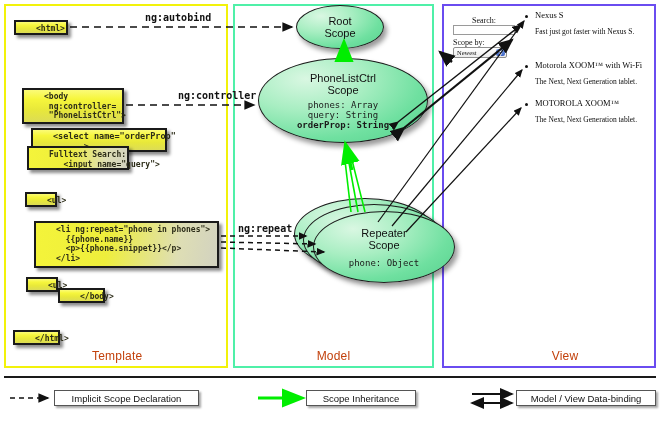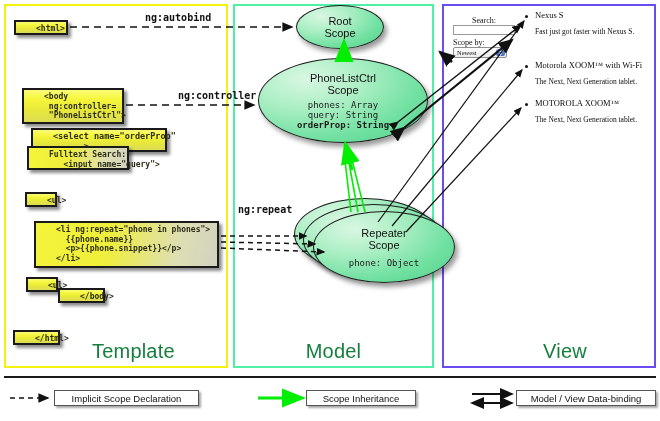--- a/index.html
+++ b/index.html
@@ -8,21 +8,21 @@
 
   #root{position:relative;width:660px;height:421px;background:#fff;}
 
   
   .col{position:absolute;background:#ffffff;box-sizing:border-box;}
   #col-template{left:4px;  top:4px;  width:224px; height:364px; border:2px solid #f2f20a;}
   #col-model   {left:233px;top:4px;  width:201px; height:364px; border:2px solid #4ff0a8;}
   #col-view    {left:442px;top:4px;  width:214px; height:364px; border:2px solid #6a4cf0;}
 
   .col-label{position:absolute;bottom:3px;left:0;width:100%;text-align:center;
-             font-size:20px;color:#15803d;letter-spacing:.2px;}
+             font-size:12px;color:#c2410c;letter-spacing:.2px;}
   #col-template .col-label{text-align:left;padding-left:86px;}
   #col-model .col-label{text-align:center;}
   #col-view .col-label{text-align:center;padding-left:16px;}
 
   
   .code{position:absolute;box-sizing:border-box;
         border:2px solid #1a1a1a;
         background:linear-gradient(180deg,#fbfb78 0%,#f6f63c 28%,#e8e83a 62%,#dcdc55 100%);
         box-shadow:3px 3px 3px rgba(0,0,0,.45);
         font-family:"DejaVu Sans Mono","Liberation Mono",monospace;
@@ -109,21 +109,21 @@
 &lt;/li&gt;</div>
 
   <div class="code" style="left:26px;top:277px;width:32px;height:15px;">&lt;ul&gt;</div>
 
   <div class="code" style="left:22px;top:288px;width:47px;height:15px;margin-left:36px;">&lt;/body&gt;</div>
 
   <div class="code" style="left:13px;top:330px;width:47px;height:15px;">&lt;/html&gt;</div>
 
   <div class="lbl-mono" style="left:145px;top:12px;">ng:autobind</div>
   <div class="lbl-mono" style="left:133px;top:90px;padding-left:45px;">ng:controller</div>
-  <div class="lbl-mono" style="left:238px;top:204px;">ng:repeat</div>
+  <div class="lbl-mono" style="left:238px;top:223px;">ng:repeat</div>
 
   <div class="ell" style="left:296px;top:5px;width:88px;height:44px;">
     <div class="ttl">Root</div>
     <div class="ttl">Scope</div>
   </div>
 
   <div class="ell" style="left:258px;top:58px;width:170px;height:85px;">
     <div class="ttl">PhoneListCtrl</div>
     <div class="ttl">Scope</div>
     <div class="props">

